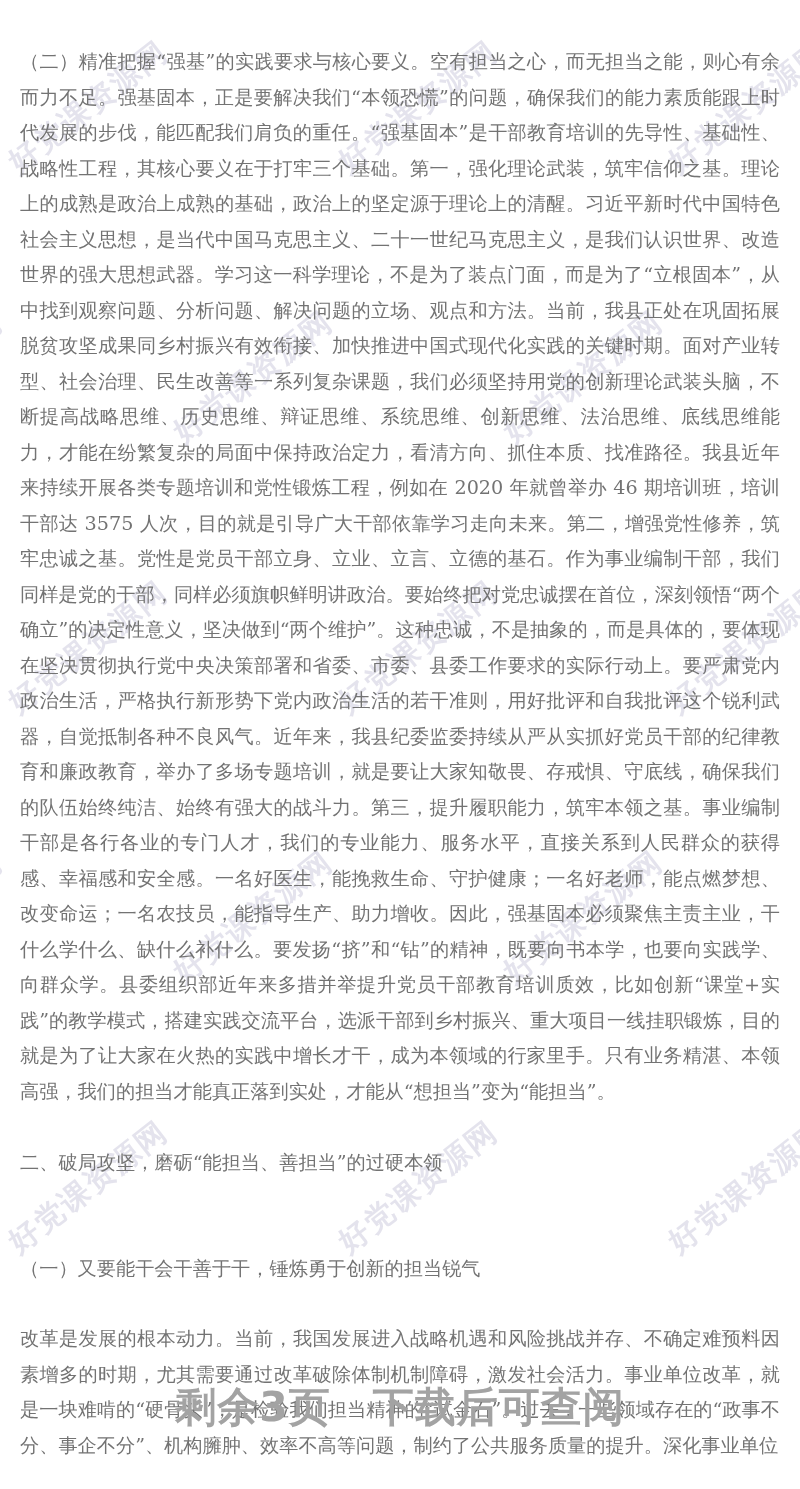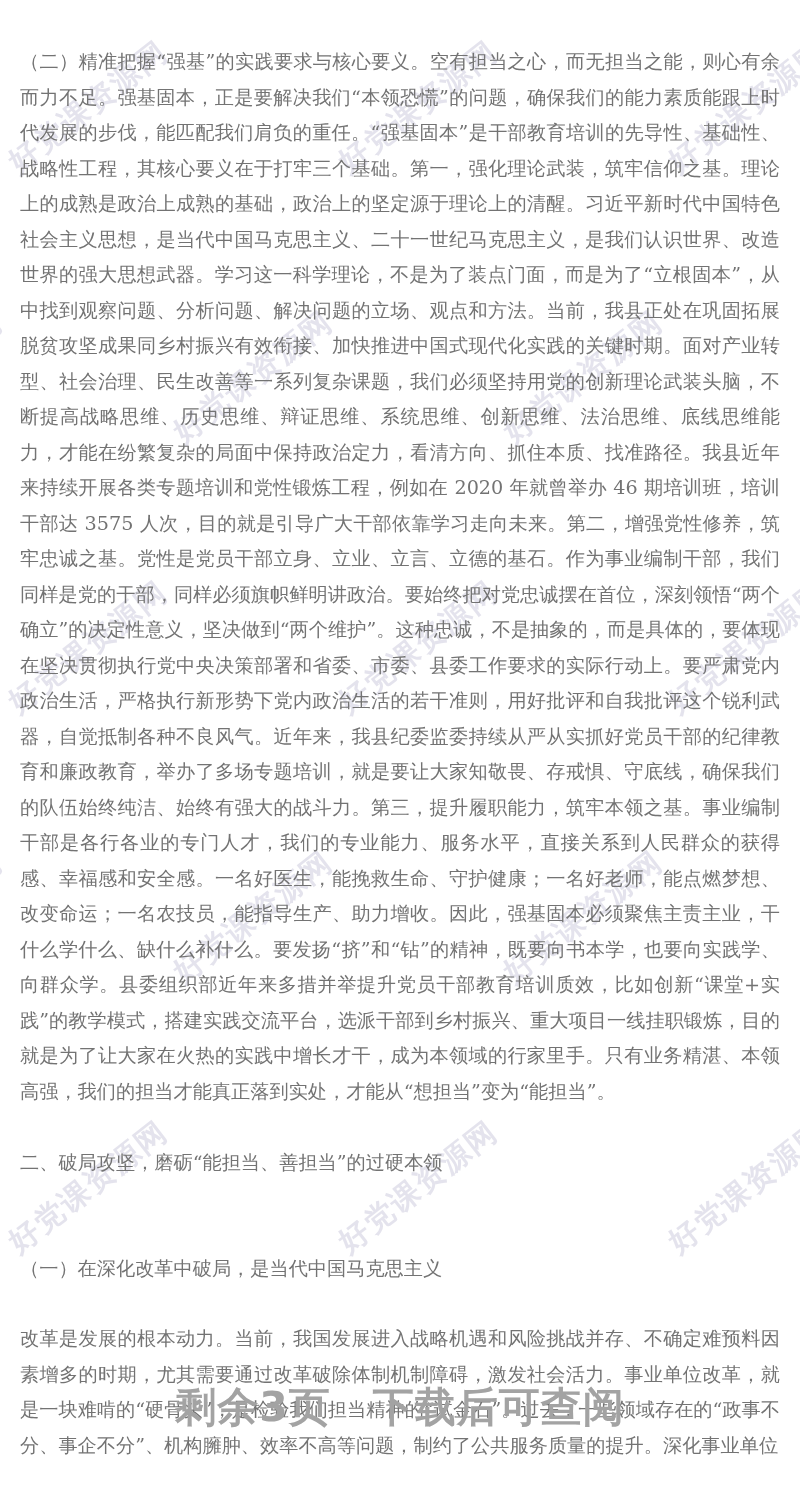--- a/index.html
+++ b/index.html
@@ -128,21 +128,21 @@
 
     <div class="gap-lg"></div>
 
     <p class="heading">二、破局攻坚，磨砺“能担当、善担当”的过硬本领</p>
 
     <div class="gap-md"></div>
 
 
     <div class="gap-md"></div>
 
-    <p class="heading">（一）在深化改革中破局，是当代中国马克思主义</p>
+    <p class="heading">（一）又要能干会干善于干，锤炼勇于创新的担当锐气</p>
 
     <div class="gap-md"></div>
 
     <p class="body">改革是发展的根本动力。当前，我国发展进入战略机遇和风险挑战并存、不确定难预料因素增多的时期，尤其需要通过改革破除体制机制障碍，激发社会活力。事业单位改革，就是一块难啃的“硬骨头”，是检验我们担当精神的“试金石”。过去，一些领域存在的“政事不分、事企不分”、机构臃肿、效率不高等问题，制约了公共服务质量的提升。深化事业单位</p>
 
   </div>
 
   <div id="footer-notice">
     <span class="notice-text">剩余3页　下载后可查阅</span>
   </div>

